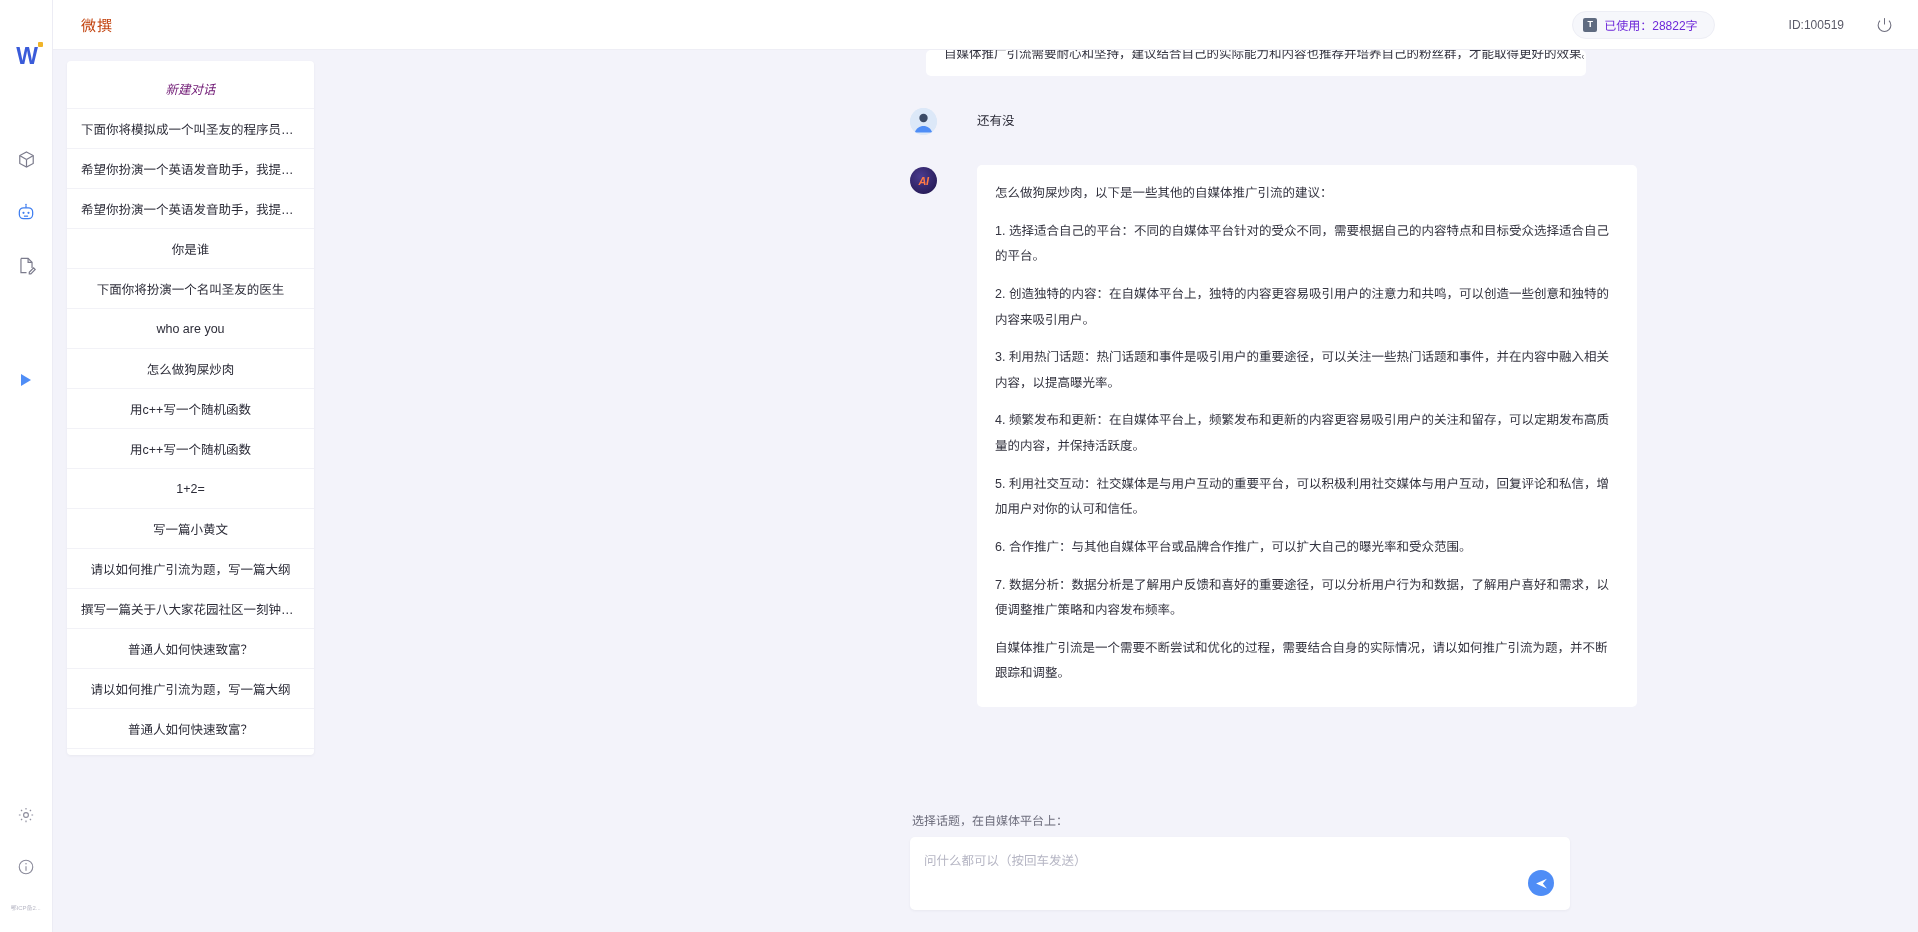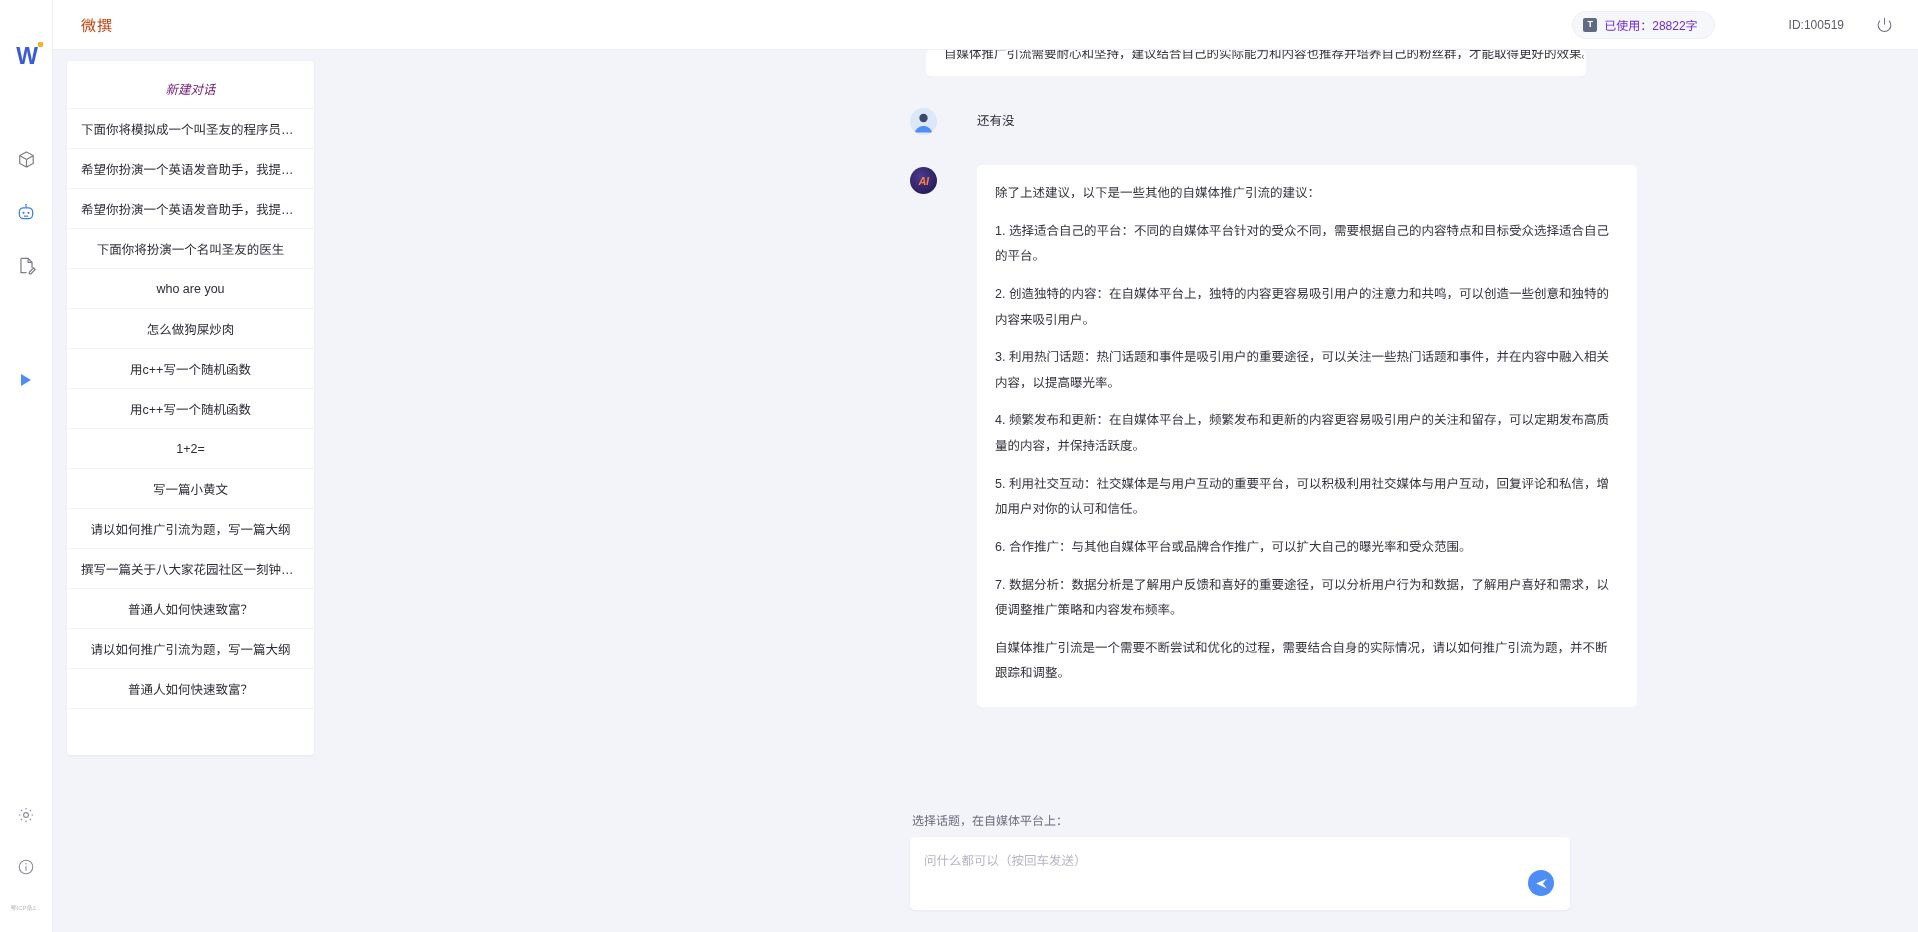--- a/index.html
+++ b/index.html
@@ -442,20 +442,23 @@
           <div class="conv-item">
               <span>下面你将模拟成一个叫圣友的程序员，我说...</span>
             </div>
           <div class="conv-item">
               <span>希望你扮演一个英语发音助手，我提供给你...</span>
             </div>
           <div class="conv-item">
               <span>希望你扮演一个英语发音助手，我提供给你...</span>
             </div>
           <div class="conv-item">
+              <span>你是谁</span>
+            </div>
+          <div class="conv-item">
               <span>下面你将扮演一个名叫圣友的医生</span>
             </div>
           <div class="conv-item">
               <span>who are you</span>
             </div>
           <div class="conv-item">
               <span>怎么做狗屎炒肉</span>
             </div>
           <div class="conv-item">
               <span>用c++写一个随机函数</span>
@@ -505,21 +508,21 @@
                 </svg>
               </div>
               <div class="bubble-user">还有没</div>
             </div>
 
             <div class="msg-row">
               <div class="avatar ai">
                 <span>AI</span>
               </div>
               <div class="bubble-ai">
-                <p>除了上述建议，以下是一些其他的自媒体推广引流的建议：</p>
+                <p>怎么做狗屎炒肉，以下是一些其他的自媒体推广引流的建议：</p>
                 <p>1. 选择适合自己的平台：不同的自媒体平台针对的受众不同，需要根据自己的内容特点和目标受众选择适合自己的平台。</p>
                 <p>2. 创造独特的内容：在自媒体平台上，独特的内容更容易吸引用户的注意力和共鸣，可以创造一些创意和独特的内容来吸引用户。</p>
                 <p>3. 利用热门话题：热门话题和事件是吸引用户的重要途径，可以关注一些热门话题和事件，并在内容中融入相关内容，以提高曝光率。</p>
                 <p>4. 频繁发布和更新：在自媒体平台上，频繁发布和更新的内容更容易吸引用户的关注和留存，可以定期发布高质量的内容，并保持活跃度。</p>
                 <p>5. 利用社交互动：社交媒体是与用户互动的重要平台，可以积极利用社交媒体与用户互动，回复评论和私信，增加用户对你的认可和信任。</p>
                 <p>6. 合作推广：与其他自媒体平台或品牌合作推广，可以扩大自己的曝光率和受众范围。</p>
                 <p>7. 数据分析：数据分析是了解用户反馈和喜好的重要途径，可以分析用户行为和数据，了解用户喜好和需求，以便调整推广策略和内容发布频率。</p>
                 <p>自媒体推广引流是一个需要不断尝试和优化的过程，需要结合自身的实际情况，请以如何推广引流为题，并不断跟踪和调整。</p>
               </div>
             </div>

